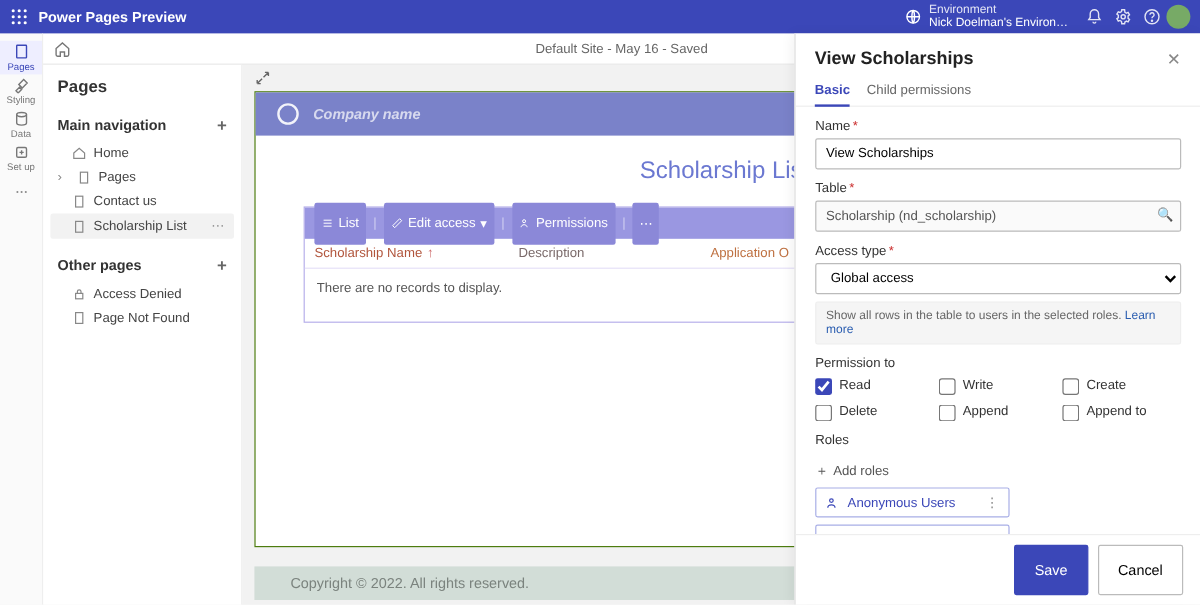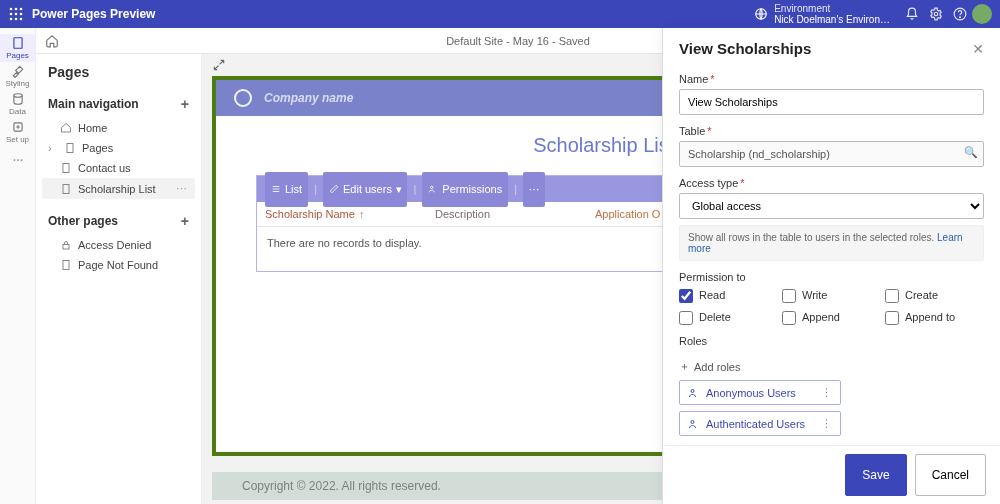--- a/index.html
+++ b/index.html
@@ -36,21 +36,21 @@
 .tree-item { display:flex; align-items:center; gap:6px; padding:4px 8px 4px 18px; font-size:11px; color:#444; cursor:pointer; border-radius:2px; }
 .tree-item.selected { background:#f2f2f2; }
 .tree-item .ticon { width:12px; height:12px; color:#888; flex-shrink:0; display:inline-flex; }
 .tree-item .more { margin-left:auto; color:#999; }
 .chev { width:10px; margin-left:-12px; color:#888; }
 
 
 .workspace { position:absolute; top:54px; left:202px; right:0; height:calc(504px - 54px); background:#f2f2f2; }
 .ws-toolbar { height:22px; padding:4px 10px; }
 .ws-toolbar svg { width:14px; height:14px; color:#666; }
-.site-preview { margin:0 10px; background:#fff; border:4px solid #4d7c0f; min-height:380px; position:relative; }
+.site-preview { margin:0 10px; background:#fff; border:1px solid #4d7c0f; min-height:380px; position:relative; }
 .site-header { height:36px; background:#7a82c9; display:flex; align-items:center; color:#fff; padding:0 18px; gap:12px; font-size:12px; }
 .site-logo { width:18px; height:18px; border:2px solid #fff; border-radius:50%; opacity:.9; }
 .site-title { opacity:.7; font-style:italic; font-weight:600; }
 .site-nav { margin-left:auto; display:flex; align-items:center; gap:10px; }
 .site-nav span { padding:0 10px; border-left:1px solid rgba(255,255,255,.4); }
 .site-nav span:first-child { border-left:none; }
 .page-body { padding:18px 40px; }
 .page-heading { color:#6b78d1; font-size:20px; font-weight:400; text-align:center; margin-bottom:18px; }
 .listctl { border:1px solid #b7b0ea; }
 .list-toolbar { background:#9a97e1; color:#fff; display:flex; align-items:center; height:26px; padding:0 8px; gap:6px; font-size:11px; }
@@ -283,21 +283,21 @@
               <svg width="10" height="10" viewBox="0 0 24 24" fill="none" stroke="currentColor" stroke-width="2">
                 <line x1="4" y1="6" x2="20" y2="6"></line>
                 <line x1="4" y1="12" x2="20" y2="12"></line>
                 <line x1="4" y1="18" x2="20" y2="18"></line>
               </svg>
               <span>List</span>
             </span>
           <span style="opacity:.5">|</span>
           <span class="lt-btn"><svg width="10" height="10" viewBox="0 0 24 24" fill="none" stroke="currentColor" stroke-width="2">
                 <path d="M3 17l4 4 14-14-4-4z"></path>
-              </svg><span>Edit users</span> ▾</span>
+              </svg><span>Edit access</span> ▾</span>
           <span style="opacity:.5">|</span>
           <span class="lt-btn">
               <svg width="10" height="10" viewBox="0 0 24 24" fill="none" stroke="currentColor" stroke-width="2">
                 <circle cx="9" cy="8" r="3"></circle>
                 <path d="M3 20c0-3 3-5 6-5s6 2 6 5"></path>
               </svg>
               <span>Permissions</span>
             </span>
           <span style="opacity:.5">|</span>
           <span class="lt-btn icon">⋯</span>
@@ -318,20 +318,24 @@
     </div>
   </div>
   <div class="footer">Copyright © 2022. All rights reserved.</div>
 </div>
 
 <div class="panel">
   <div class="panel-header">
     <h3>View Scholarships</h3>
     <span class="close">✕</span>
   </div>
+  <div class="panel-tabs">
+    <span class="tab active">Basic</span>
+    <span class="tab">Child permissions</span>
+  </div>
   <div class="panel-body">
     <div class="field">
       <label><span>Name</span><span class="req">*</span></label>
       <input type="text" value="View Scholarships" style="">
     </div>
     <div class="field readonly">
       <label><span>Table</span><span class="req">*</span></label>
       <div class="lookup-wrapper">
         <input type="text" value="Scholarship (nd_scholarship)" style="">
         <span class="mag">🔍</span>

